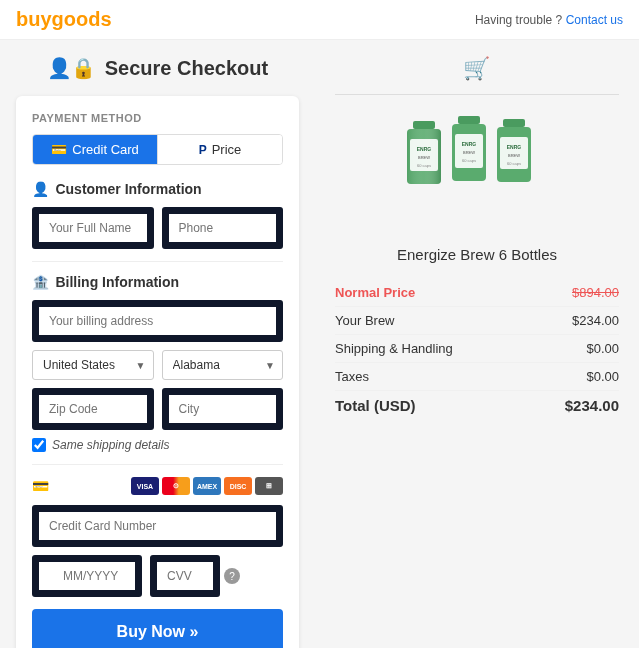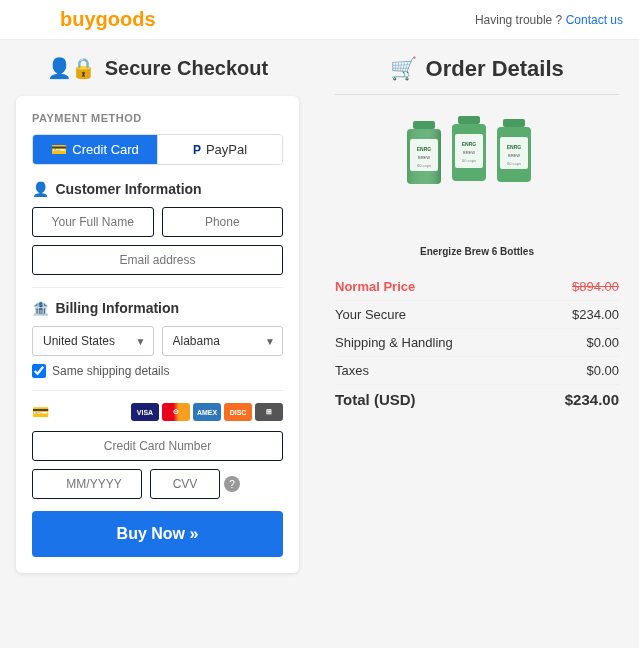--- a/index.html
+++ b/index.html
@@ -1,20 +1,20 @@
 <!DOCTYPE html>
 <html><head>
   <meta charset="utf-8">
   <style>
     * { box-sizing: border-box; margin: 0; padding: 0; }
     body { font-family: Arial, sans-serif; font-size: 13px; background: #f5f5f5; color: #333; }
 
     .header { background: #fff; padding: 8px 16px; display: flex; align-items: center; justify-content: space-between; border-bottom: 1px solid #eee; }
     .logo { color: #1a73e8; font-size: 20px; font-weight: bold; }
-    .logo span { color: #f90; margin-left: 44px; }
+    .logo span { color: #f90; }
     .header-right { font-size: 12px; color: #555; }
     .header-right a { color: #1a73e8; text-decoration: none; }
 
     .main { display: flex; max-width: 639px; margin: 0 auto; background: #f5f5f5; }
 
     .left-panel { width: 315px; min-width: 315px; padding: 16px; }
     .right-panel { flex: 1; padding: 16px 20px; }
 
     .section-title { font-size: 20px; font-weight: bold; text-align: center; margin-bottom: 16px; display: flex; align-items: center; justify-content: center; gap: 8px; }
 
@@ -23,31 +23,31 @@
     .payment-method-label { font-size: 11px; font-weight: bold; color: #888; text-transform: uppercase; letter-spacing: 0.5px; margin-bottom: 10px; }
 
     .payment-tabs { display: flex; border: 1px solid #ddd; border-radius: 4px; overflow: hidden; margin-bottom: 16px; }
     .payment-tab { flex: 1; padding: 7px; text-align: center; font-size: 13px; cursor: pointer; display: flex; align-items: center; justify-content: center; gap: 5px; }
     .payment-tab.active { background: #1a73e8; color: #fff; }
     .payment-tab.inactive { background: #fff; color: #333; border-left: 1px solid #ddd; }
 
     .section-header { font-size: 14px; font-weight: bold; margin-bottom: 10px; display: flex; align-items: center; gap: 6px; }
 
     .form-row { display: flex; gap: 8px; margin-bottom: 8px; }
-    .form-input { border: 1px solid #0f172a; border-radius: 3px; padding: 7px 10px; font-size: 12px; color: #999; width: 100%; text-align: center; }
+    .form-input { border: 7px solid #0f172a; border-radius: 3px; padding: 7px 10px; font-size: 12px; color: #999; width: 100%; }
 
     .divider { border: none; border-top: 1px solid #eee; margin: 12px 0; }
 
     .select-wrapper { position: relative; flex: 1; }
     .form-select { border: 1px solid #ccc; border-radius: 3px; padding: 7px 24px 7px 10px; font-size: 12px; color: #333; width: 100%; appearance: none; background: #fff; cursor: pointer; }
     .select-arrow { position: absolute; right: 8px; top: 50%; transform: translateY(-50%); font-size: 10px; color: #666; pointer-events: none; }
 
     .checkbox-row { display: flex; align-items: center; gap: 6px; margin-bottom: 12px; }
     .checkbox-row input[type=checkbox] { width: 14px; height: 14px; }
-    .checkbox-row label { font-size: 12px; color: #555; }
+    .checkbox-row label { font-size: 12px; color: #555; font-style: italic; }
 
     .card-details-header { display: flex; align-items: center; justify-content: space-between; margin-bottom: 10px; }
     .card-icons { display: flex; gap: 3px; align-items: center; }
     .card-icon { width: 28px; height: 18px; border-radius: 3px; display: flex; align-items: center; justify-content: center; font-size: 7px; font-weight: bold; color: #fff; }
     .card-icon.visa { background: #1a1f71; }
     .card-icon.mc { background: #eb001b; }
     .card-icon.amex { background: #2e77bc; }
     .card-icon.discover { background: #f76f20; }
     .card-icon.other { background: #555; }
 
@@ -56,21 +56,21 @@
     .cvv-help { width: 16px; height: 16px; border-radius: 50%; background: #999; color: #fff; font-size: 10px; display: flex; align-items: center; justify-content: center; cursor: pointer; }
 
     .buy-btn { width: 100%; background: #1a73e8; color: #fff; border: none; border-radius: 4px; padding: 14px; font-size: 16px; font-weight: bold; cursor: pointer; margin-top: 12px; }
 
     
     .order-section-title { font-size: 22px; font-weight: bold; text-align: center; margin-bottom: 12px; display: flex; align-items: center; justify-content: center; gap: 8px; }
     .order-divider { border: none; border-top: 1px solid #ddd; margin-bottom: 16px; }
 
     .product-image { text-align: center; margin-bottom: 12px; }
 
-    .product-name { text-align: center; font-size: 10px; font-weight: bold; margin-bottom: 16px; }
+    .product-name { text-align: center; font-size: 15px; font-weight: normal; margin-bottom: 16px; }
 
     .price-row { display: flex; justify-content: space-between; align-items: flex-start; padding: 6px 0; border-bottom: 1px solid #f0f0f0; }
     .price-row:last-child { border-bottom: none; }
     .price-label { font-size: 13px; }
     .price-label.normal { color: #e55; font-weight: bold; }
     .price-label.total { font-weight: bold; font-size: 15px; }
     .price-value { font-size: 13px; }
     .price-value.normal { color: #e55; text-decoration: line-through; }
     .price-value.total { font-weight: bold; font-size: 15px; }
 
@@ -102,62 +102,66 @@
 
       <div class="payment-method-label">PAYMENT METHOD</div>
 
       <div class="payment-tabs">
         <div class="payment-tab active">
           <span>💳</span>
           <span>Credit Card</span>
         </div>
         <div class="payment-tab inactive">
           <span style="color:#003087;font-weight:bold;font-size:12px;">P</span>
-          <span>PayPal</span>
+          <span>Price</span>
         </div>
       </div>
 
       
       <div class="section-header">
         <span>👤</span>
         <span>Customer Information</span>
       </div>
 
       <div class="form-row">
         <input class="form-input" type="text" placeholder="Your Full Name" style="">
         <input class="form-input" type="text" placeholder="Phone" style="">
       </div>
-      <div class="form-row">
-        <input class="form-input" type="email" placeholder="Email address" style="">
-      </div>
 
       <hr class="divider">
 
       
       <div class="section-header">
         <span>🏦</span>
         <span>Billing Information</span>
       </div>
 
+      <div class="form-row">
+        <input class="form-input" type="text" placeholder="Your billing address" style="">
+      </div>
 
       <div class="form-row">
         <div class="select-wrapper">
           <select class="form-select">
             <option>United States</option>
           </select>
           <span class="select-arrow">▼</span>
         </div>
         <div class="select-wrapper">
           <select class="form-select">
             <option>Alabama</option>
           </select>
           <span class="select-arrow">▼</span>
         </div>
       </div>
 
+      <div class="form-row">
+        <input class="form-input" type="text" placeholder="Zip Code" style="">
+        <input class="form-input" type="text" placeholder="City" style="">
+      </div>
 
       <div class="checkbox-row">
         <input type="checkbox" id="same-ship" checked="" style="">
         <label for="same-ship">Same shipping details</label>
       </div>
 
       <hr class="divider">
 
       
       <div class="card-details-header">
@@ -191,21 +195,20 @@
 
       
 
     </div>
   </div>
 
   <div class="right-panel">
 
     <div class="order-section-title">
       <span>🛒</span>
-      <span>Order Details</span>
     </div>
     <hr class="order-divider">
 
     <div class="product-image">
       
       <svg width="200" height="120" viewBox="0 0 200 120">
 
         <g transform="translate(20,10)">
           <rect x="16" y="0" width="22" height="8" rx="2" fill="#4a9b5f"></rect>
           <rect x="10" y="8" width="34" height="55" rx="4" fill="#5aab6e"></rect>
@@ -244,21 +247,21 @@
     </div>
 
     <div class="product-name">Energize Brew 6 Bottles</div>
 
     <div id="price-rows">
         <div class="price-row">
           <span class="price-label normal">Normal Price</span>
           <span class="price-value normal">$894.00</span>
         </div>
         <div class="price-row">
-          <span class="price-label">Your Secure</span>
+          <span class="price-label">Your Brew</span>
           <span class="price-value">$234.00</span>
         </div>
         <div class="price-row">
           <span class="price-label">Shipping &amp; Handling</span>
           <span class="price-value">$0.00</span>
         </div>
         <div class="price-row">
           <span class="price-label">Taxes</span>
           <span class="price-value">$0.00</span>
         </div>

